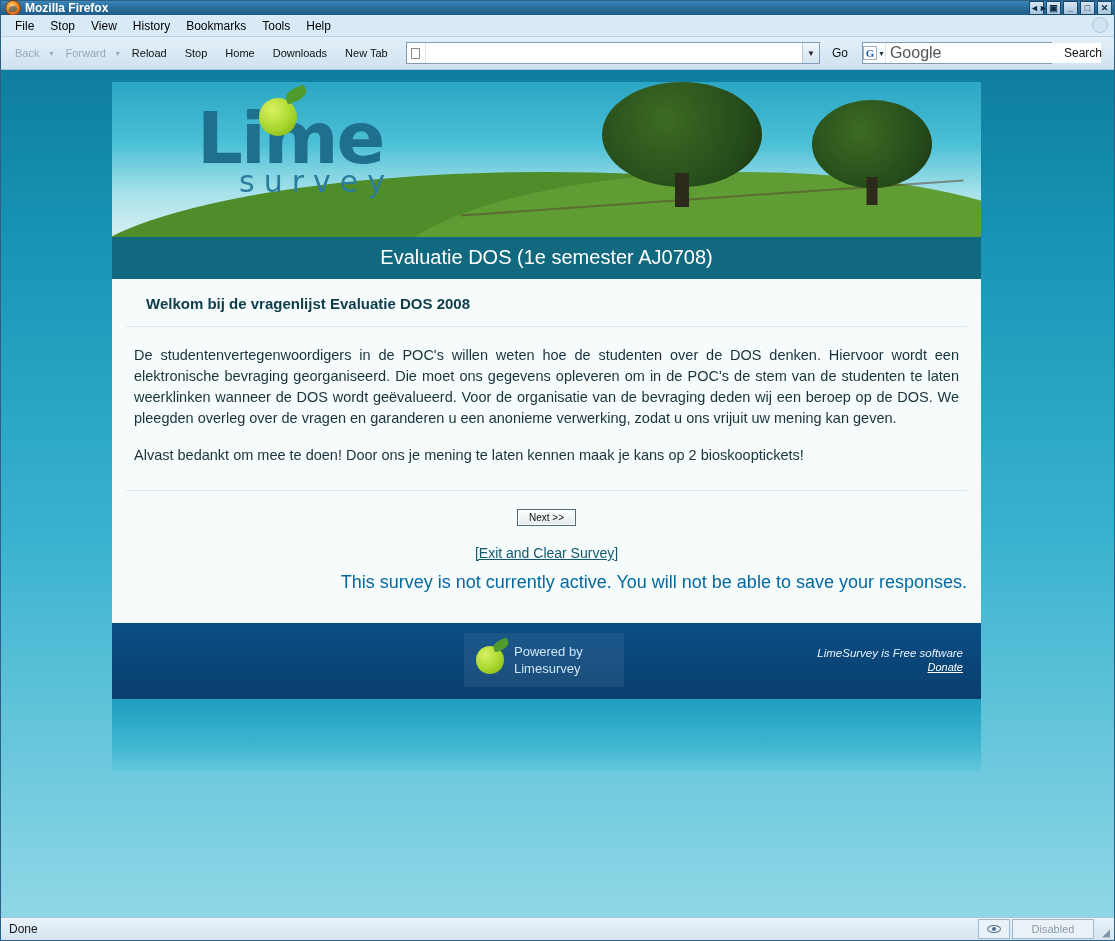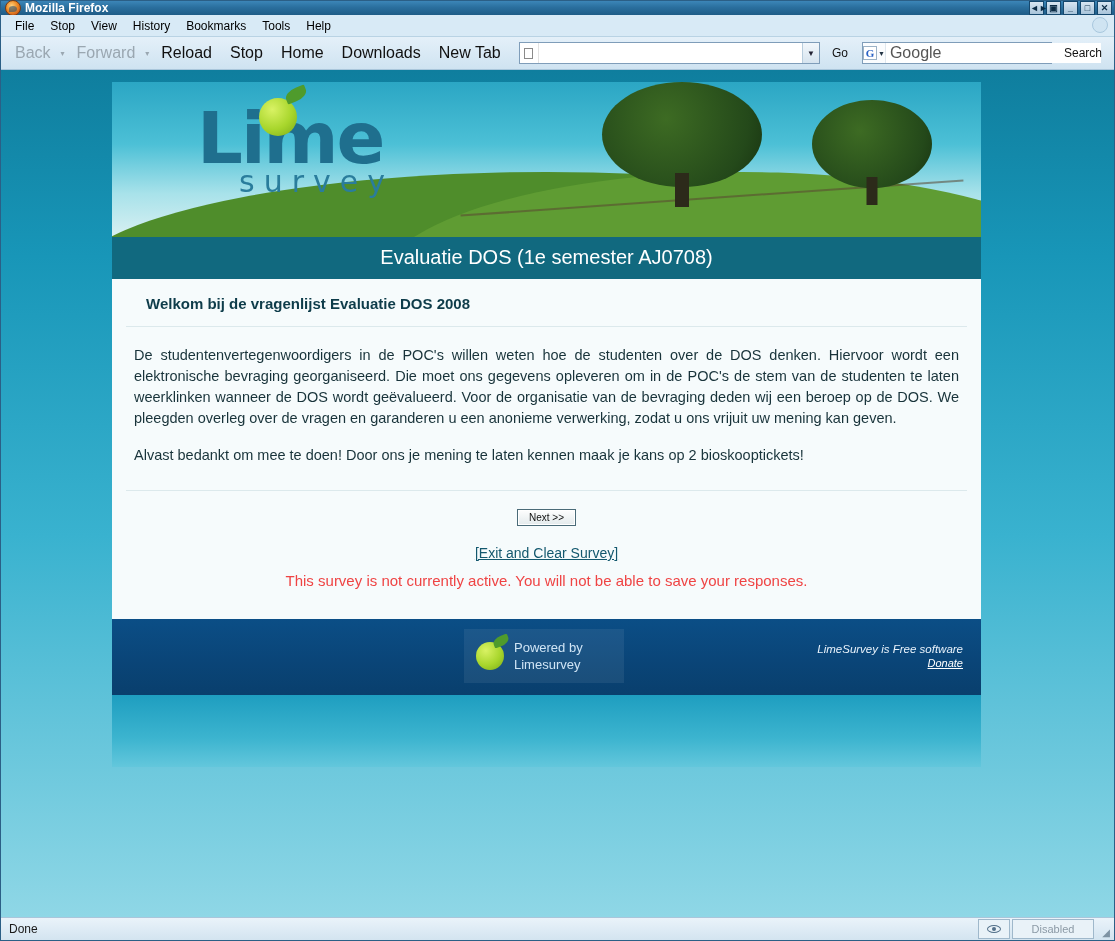--- a/index.html
+++ b/index.html
@@ -103,21 +103,21 @@
     height: 32px;
     background: linear-gradient(to bottom, #e4f0f9, #cfe3f1);
     border-bottom: 1px solid #a9c6db;
     display: flex;
     align-items: center;
     padding: 0 6px;
     gap: 2px;
     flex: 0 0 auto;
   }
   .nav-btn {
-    font-size: 16px;
+    font-size: 11px;
     padding: 3px 8px;
     color: #111;
     white-space: nowrap;
     background: transparent;
     border: none;
     font-family: "Liberation Sans", sans-serif;
   }
   .nav-btn.disabled { color: #9aa7b1; }
   .nav-arrow {
     font-size: 8px;
@@ -364,23 +364,23 @@
     display: block;
     margin-top: 19px;
     text-align: center;
     color: #13586e;
     font-size: 14px;
     text-decoration: underline;
   }
   #inactive-warning {
     margin-top: 11px;
     padding-bottom: 16px;
-    text-align: center;
-    color: #ef4444;
-    font-size: 15px;
+    text-align: right;
+    color: #0369a1;
+    font-size: 18px;
   }
 
   
   #survey-footer {
     background: linear-gradient(to bottom, #0b4e86 0%, #0a4578 55%, #093f6d 100%);
     height: 76px;
     position: relative;
   }
   #powered {
     position: absolute;

